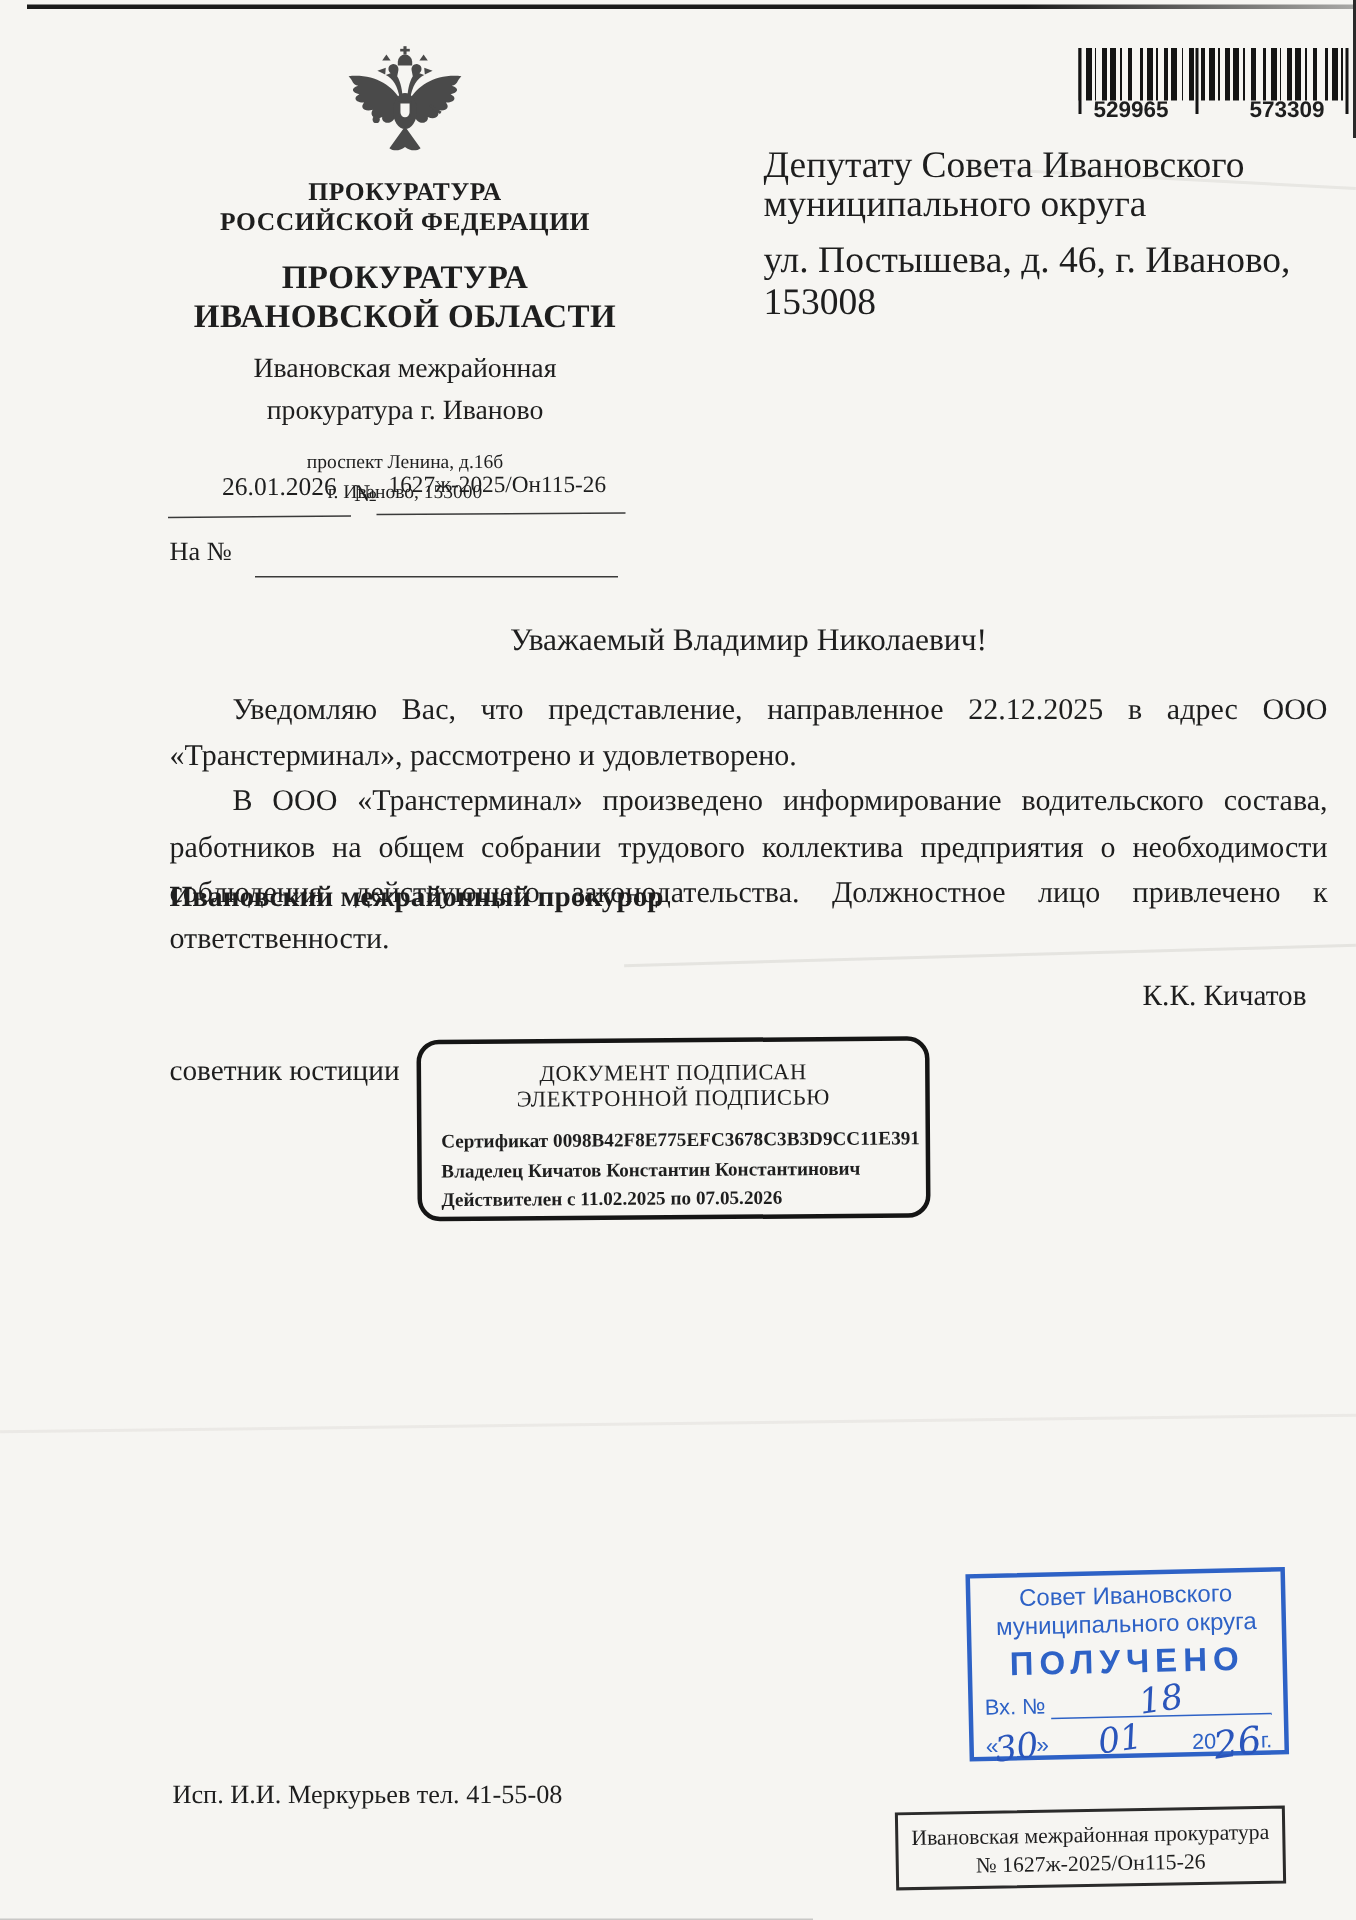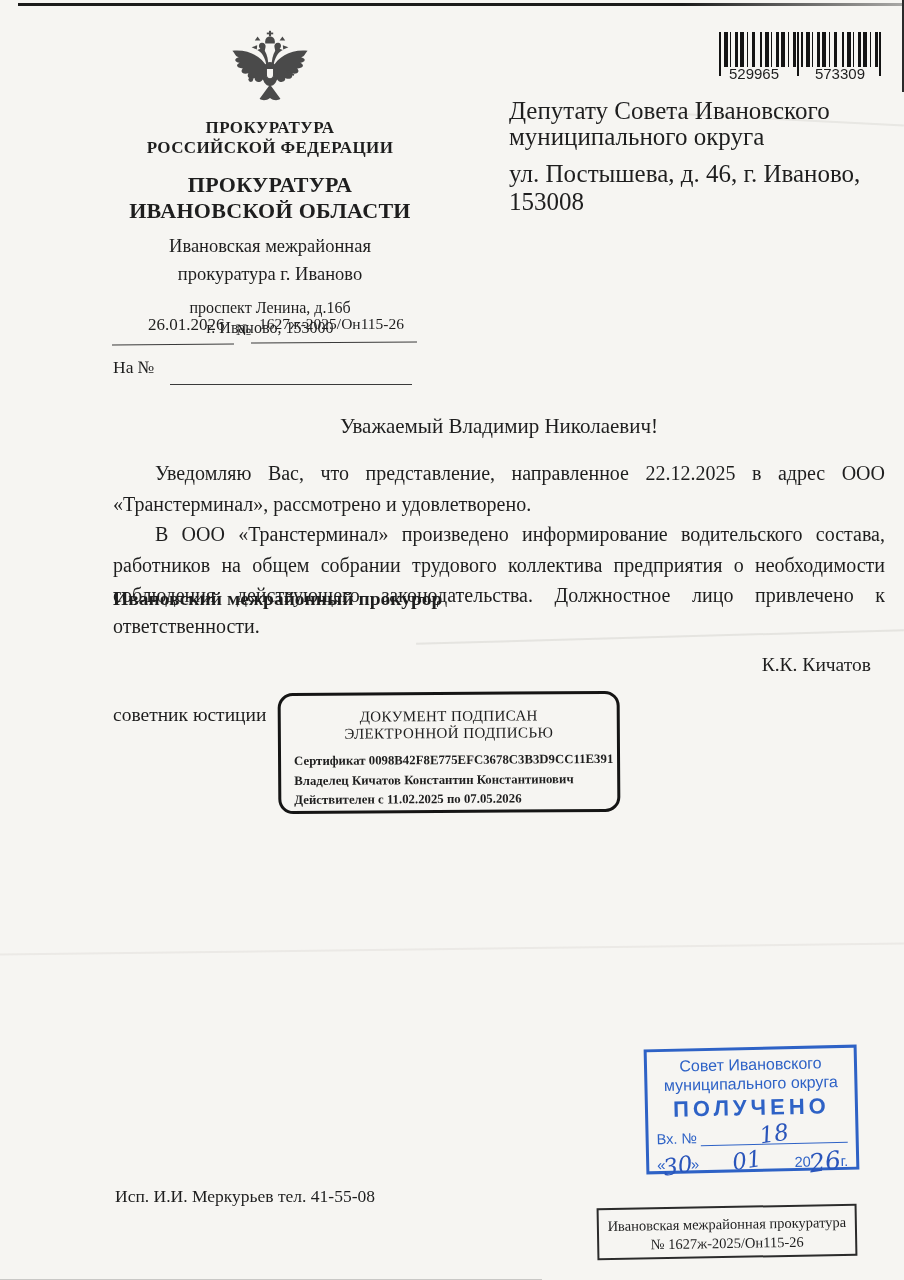--- a/index.html
+++ b/index.html
@@ -21,24 +21,24 @@
     background:rgba(110,104,95,.10); transform:rotate(3deg); }
   .crease3 { position:absolute; top:948px; left:0; width:100%; height:2px;
     background:rgba(110,104,95,.08); transform:rotate(-0.7deg); }
 
   
   .letterhead { position:absolute; left:112px; top:30px; width:316px; text-align:center; }
   .emblem { display:block; margin:0 auto 8px; }
   .lh-top { font-weight:bold; font-size:17px; line-height:20px; letter-spacing:.4px; }
   .lh-main { font-weight:bold; font-size:22px; line-height:26px; margin-top:14px; letter-spacing:.3px; }
   .lh-sub { font-size:18.5px; line-height:28px; margin-top:8px; }
-  .lh-addr { font-size:16px; line-height:20px; margin-top:10px; }
-
-  
-  .barcode { position:absolute; left:719px; top:32px; width:162px; }
+  .lh-addr { font-size:13px; line-height:20px; margin-top:10px; }
+
+  
+  .barcode { position:absolute; left:719px; top:32px; width:180px;font-weight:bold; }
   .bars { height:35px;
     background:repeating-linear-gradient(90deg,
       #141414 0 2px, transparent 2px 5px,
       #141414 5px 9px, transparent 9px 11px,
       #141414 11px 12px, transparent 12px 16px,
       #141414 16px 19px, transparent 19px 21px,
       #141414 21px 25px, transparent 25px 28px,
       #141414 28px 29px, transparent 29px 33px,
       #141414 33px 36px, transparent 36px 41px);
   }

